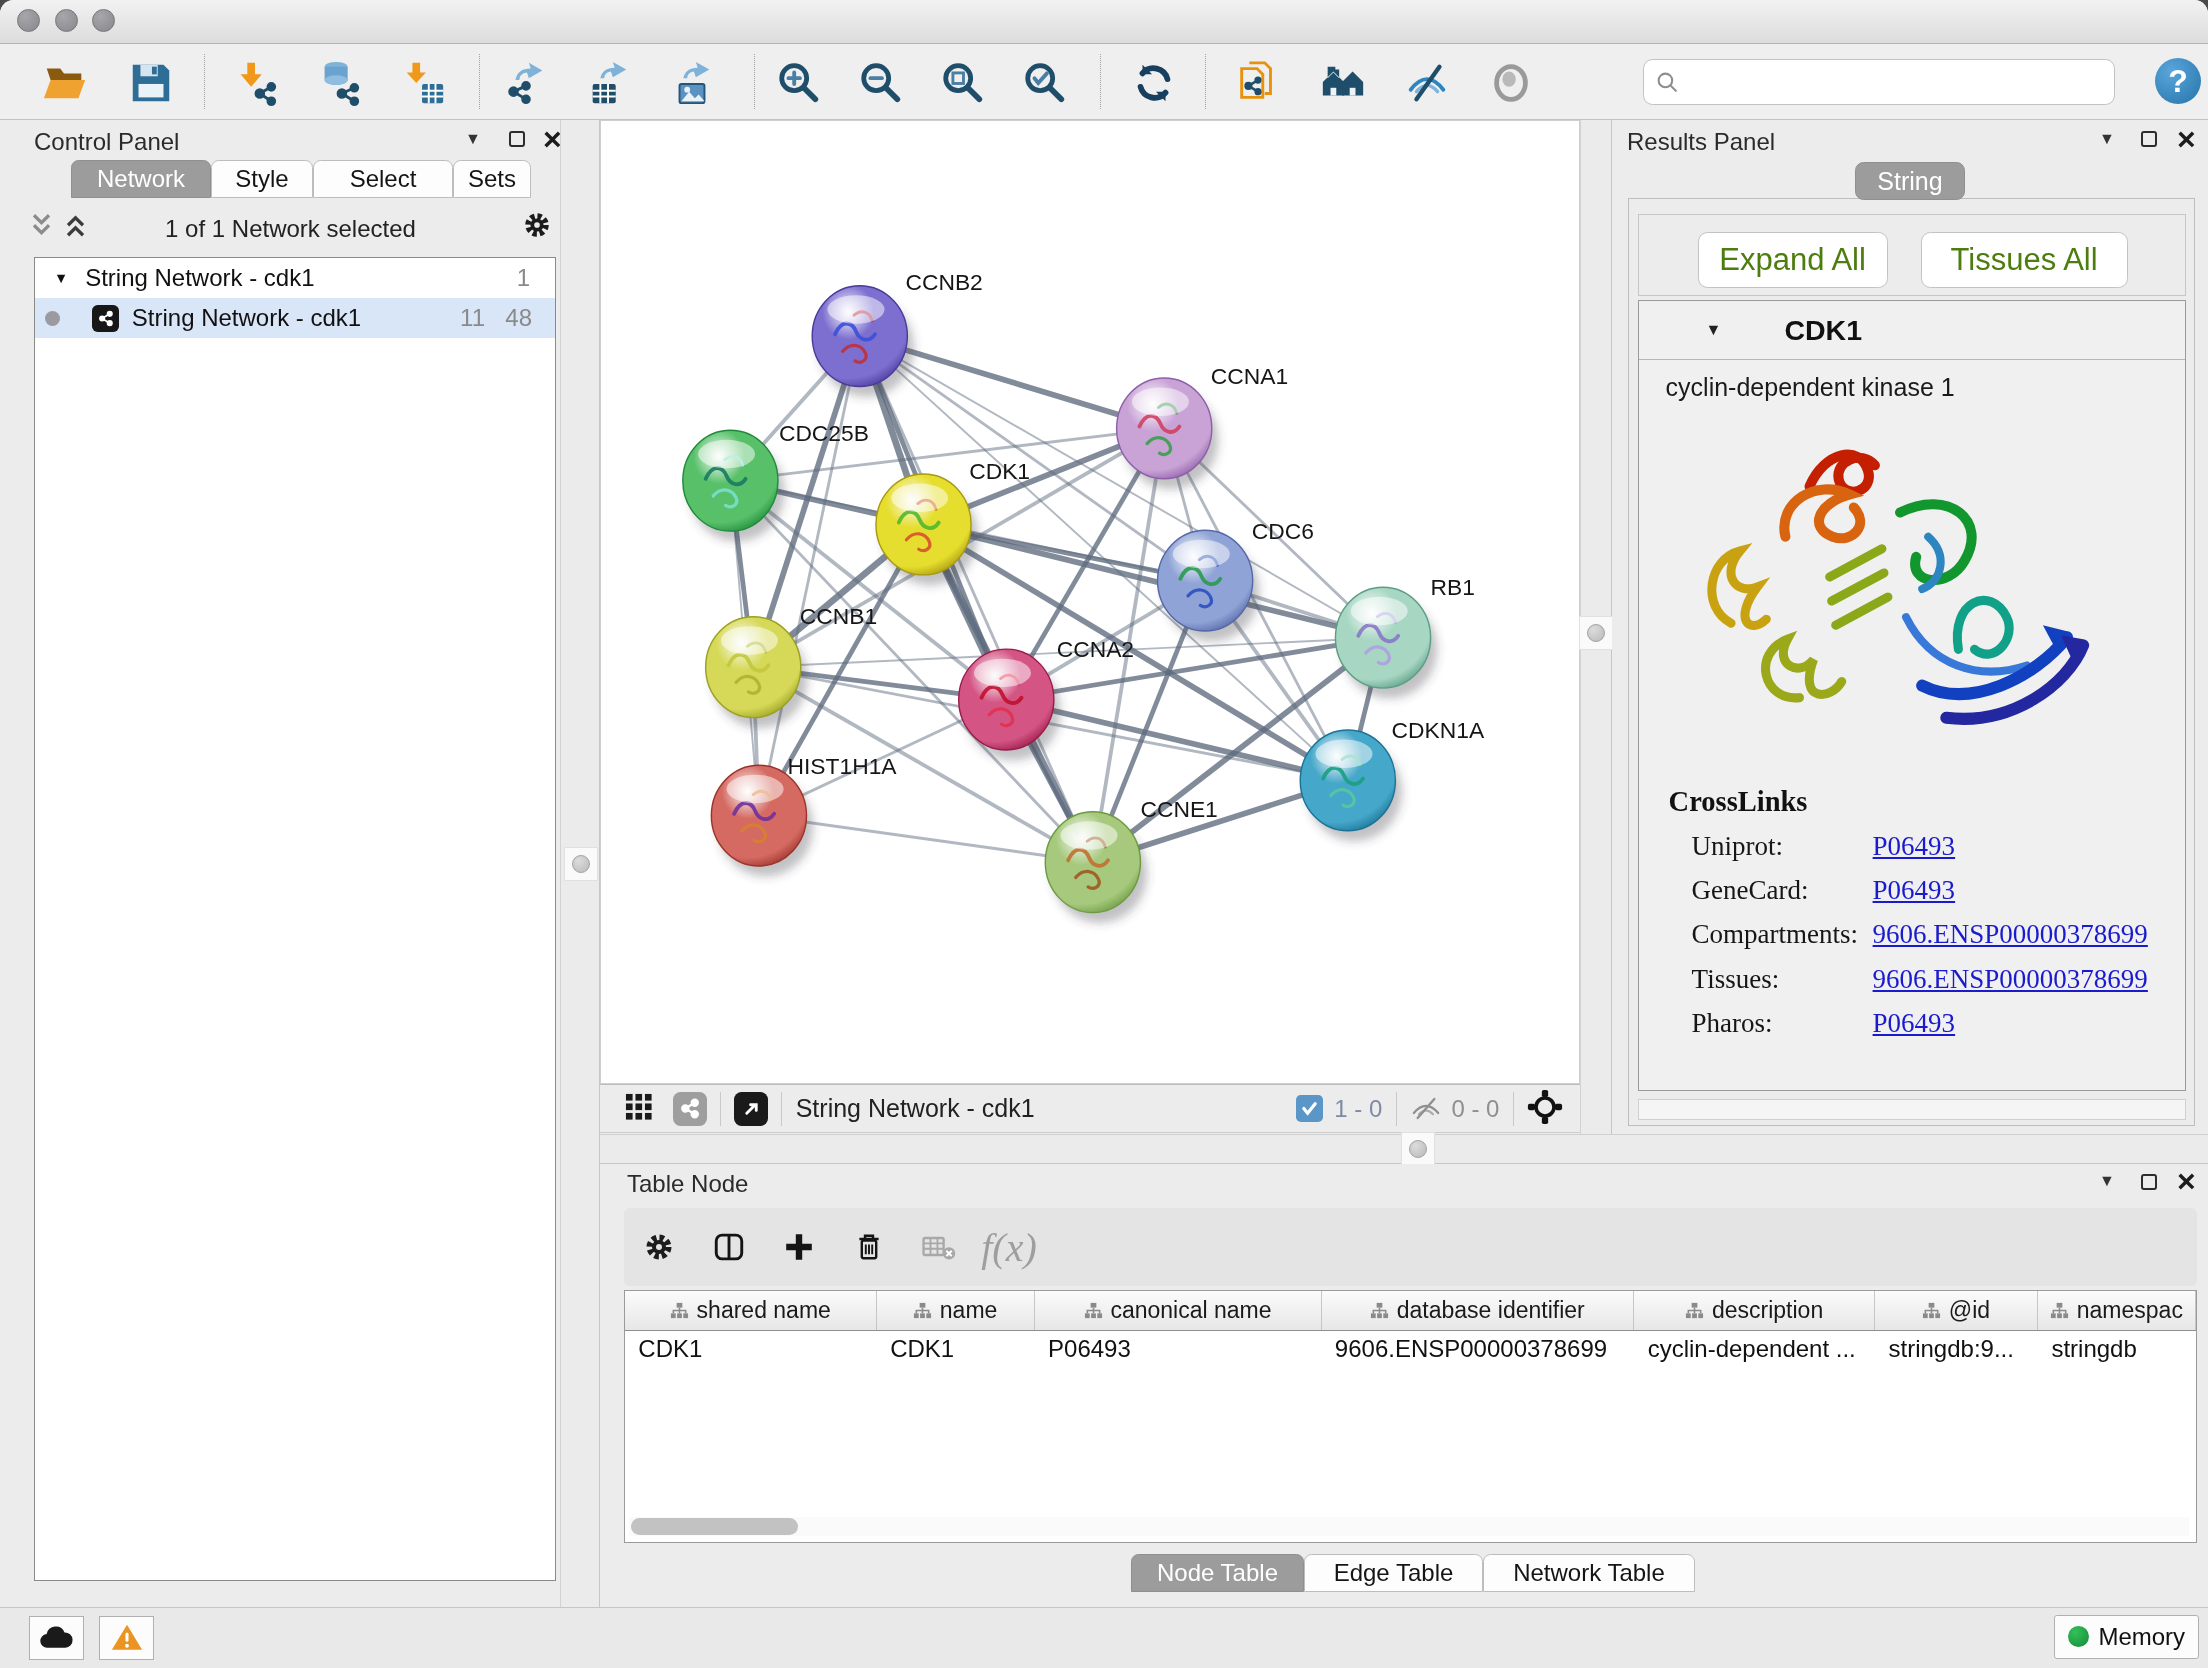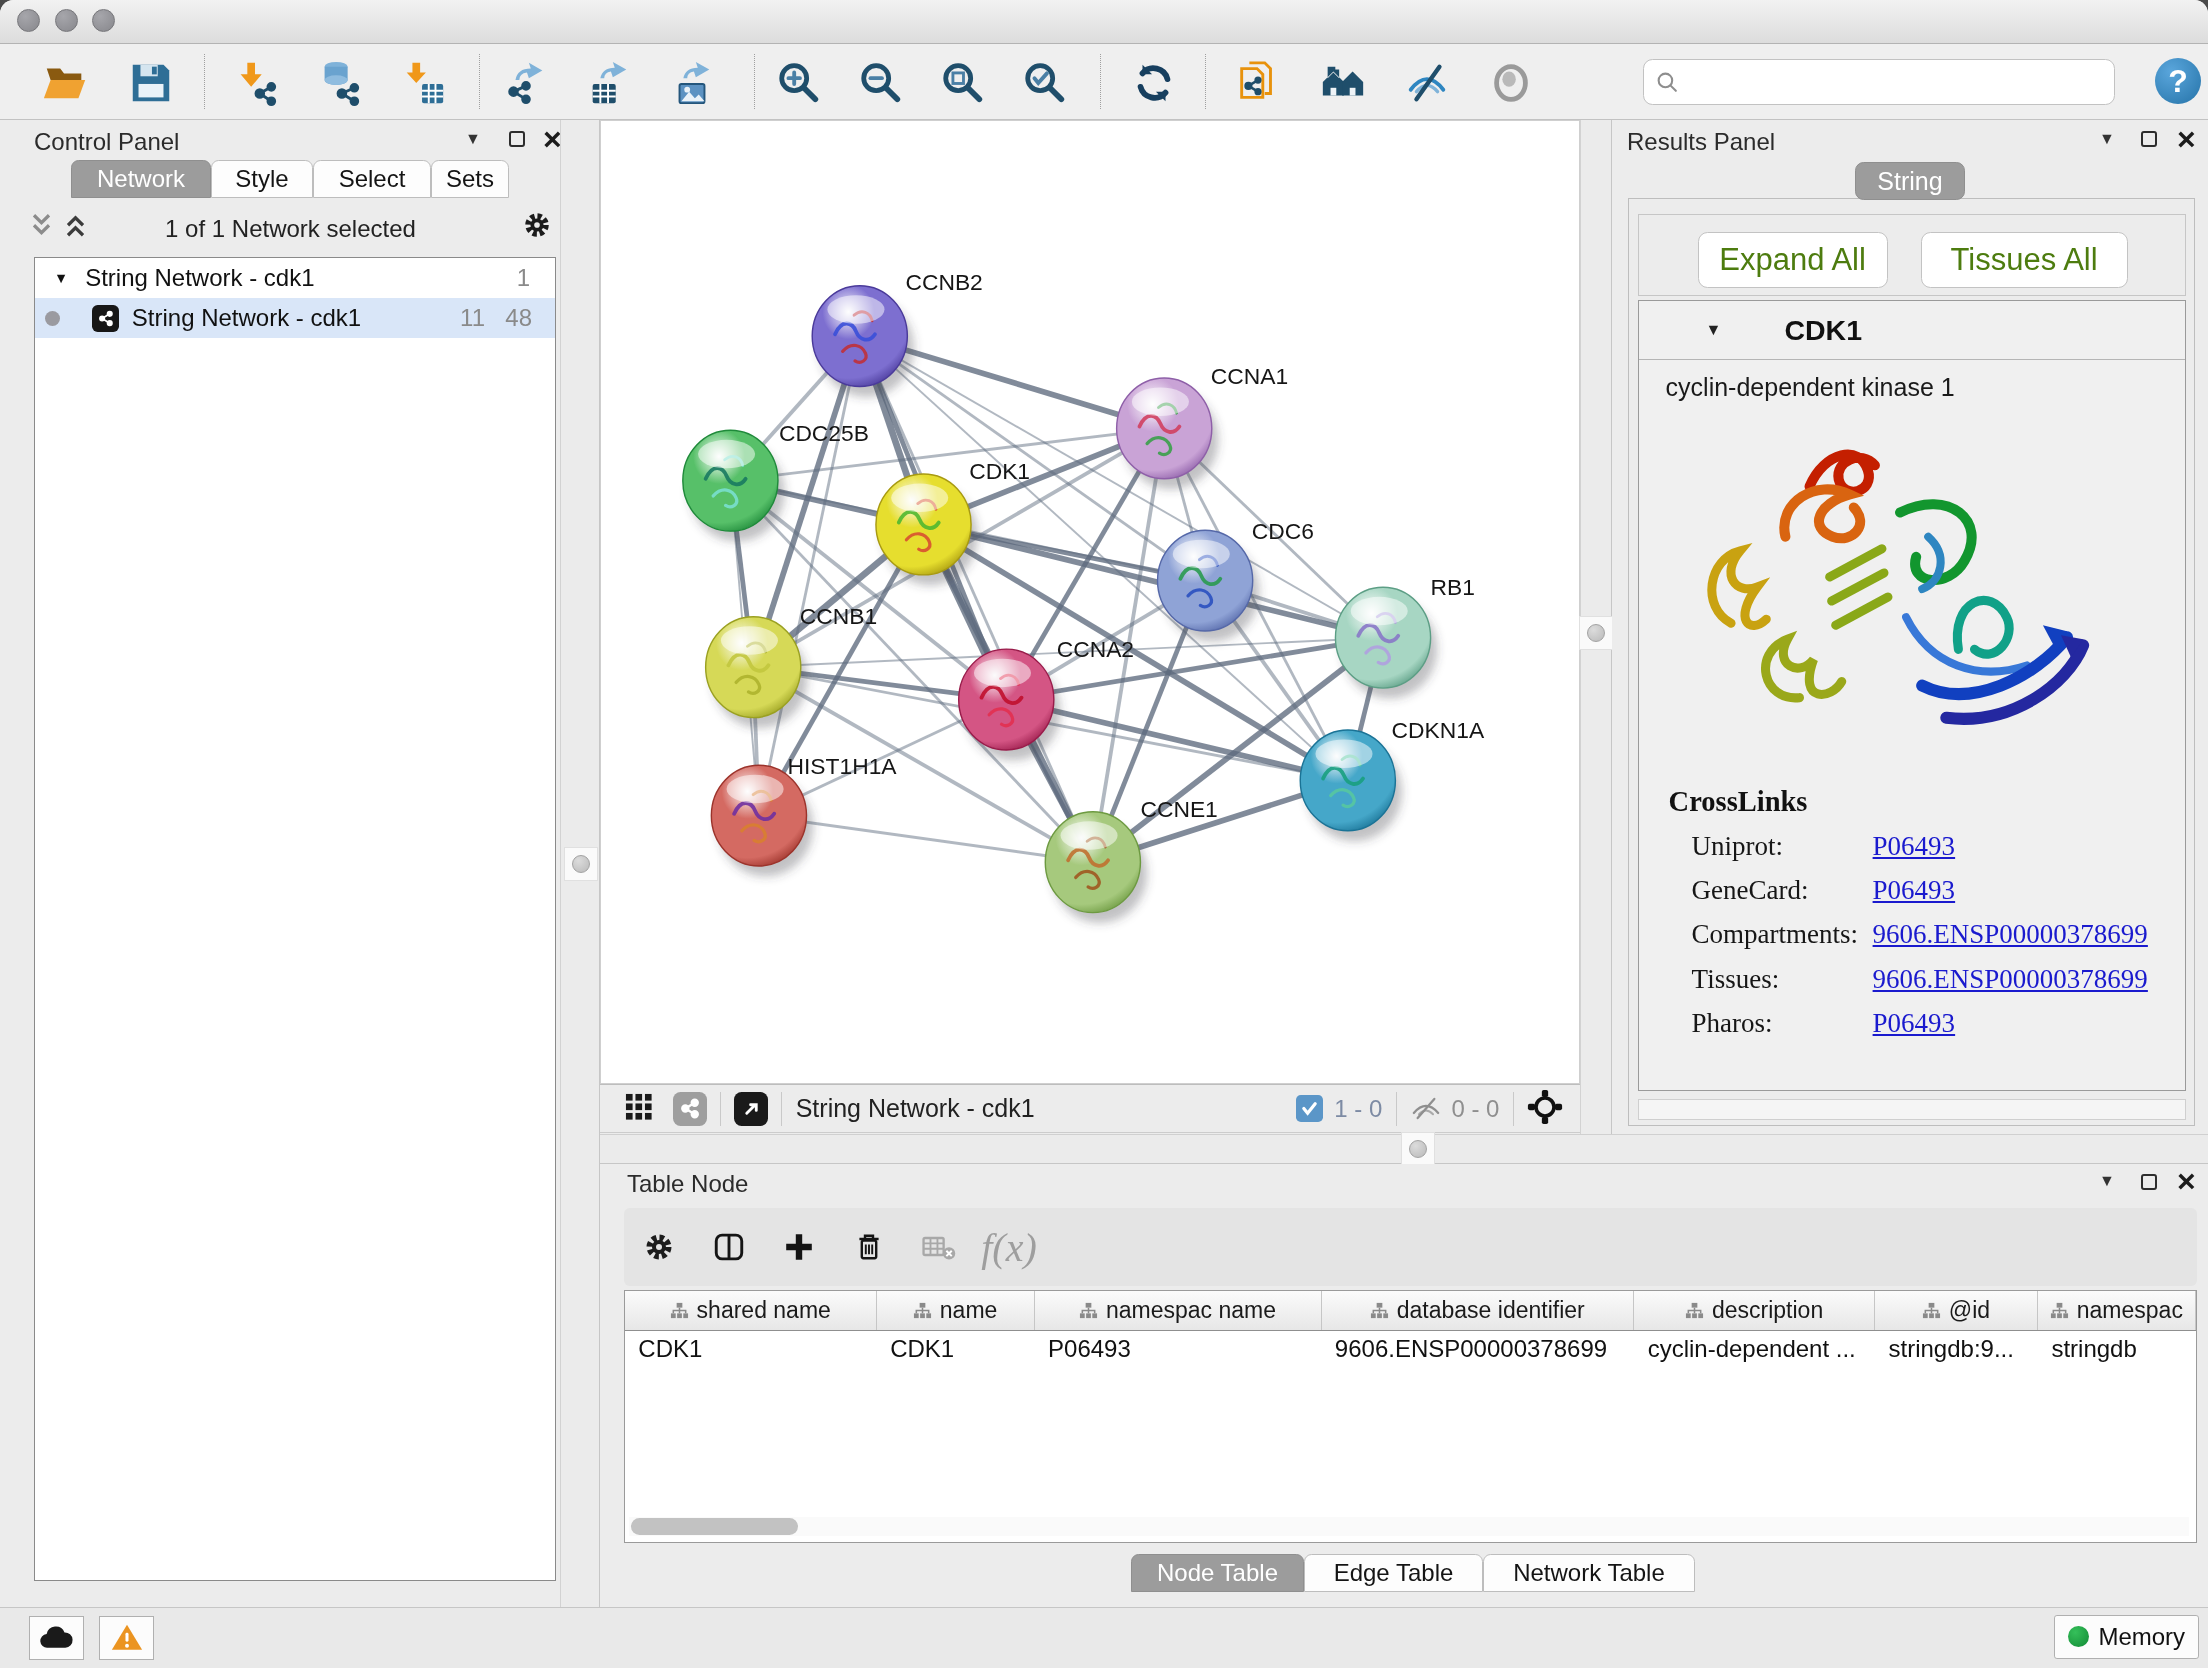--- a/index.html
+++ b/index.html
@@ -292,21 +292,21 @@
 
   <div class="abs cpanel">
     <div class="abs" style="left:34px;top:7.6px"><span class="phdr-title">Control Panel</span></div>
     <div class="abs caret" style="left:465px;top:9.5px">▼</div>
     <div class="abs" style="left:509px;top:11.4px"><span class="floatbox"></span></div>
     <div class="abs closex" style="left:543px;top:9.5px">×</div>
 
     <div class="abs" id="cp-tabs" style="left:71px;top:40px;display:flex">
         <div class="tab active" style="width: 140px;">Network</div>
         <div class="tab" style="width: 102px;">Style</div>
-        <div class="tab" style="width: 118px;">Select</div>
+        <div class="tab" style="width: 140px;">Select</div>
         <div class="tab" style="width: 78px;">Sets</div>
       </div>
 
     <div class="abs" style="left:28.5px;top:91px">
       <svg width="25" height="28.5" viewBox="0 0 20 22">
           <g fill="none" stroke="#8c8c8c" stroke-width="2.6">
             <path d="M4 3l6 6 6-6M4 11l6 6 6-6"></path>
           </g>
         </svg></div>
     <div class="abs" style="left:63px;top:91px">
@@ -796,21 +796,21 @@
           <div class="th" style="width: 287px;">
             <svg width="19" height="19" viewBox="0 0 20 20">
               <g fill="#8a8a8a">
                 <rect x="7" y="2" width="6" height="5"></rect>
                 <rect x="1" y="13" width="5" height="5"></rect>
                 <rect x="7.5" y="13" width="5" height="5"></rect>
                 <rect x="14" y="13" width="5" height="5"></rect>
               </g>
               <path d="M10 7v3M3.5 13v-3h13v3M10 10v3" stroke="#8a8a8a" stroke-width="1.6" fill="none"></path>
             </svg>
-            <span>namespac name</span>
+            <span>canonical name</span>
           </div>
           <div class="th" style="width: 313px;">
             <svg width="19" height="19" viewBox="0 0 20 20">
               <g fill="#8a8a8a">
                 <rect x="7" y="2" width="6" height="5"></rect>
                 <rect x="1" y="13" width="5" height="5"></rect>
                 <rect x="7.5" y="13" width="5" height="5"></rect>
                 <rect x="14" y="13" width="5" height="5"></rect>
               </g>
               <path d="M10 7v3M3.5 13v-3h13v3M10 10v3" stroke="#8a8a8a" stroke-width="1.6" fill="none"></path>

